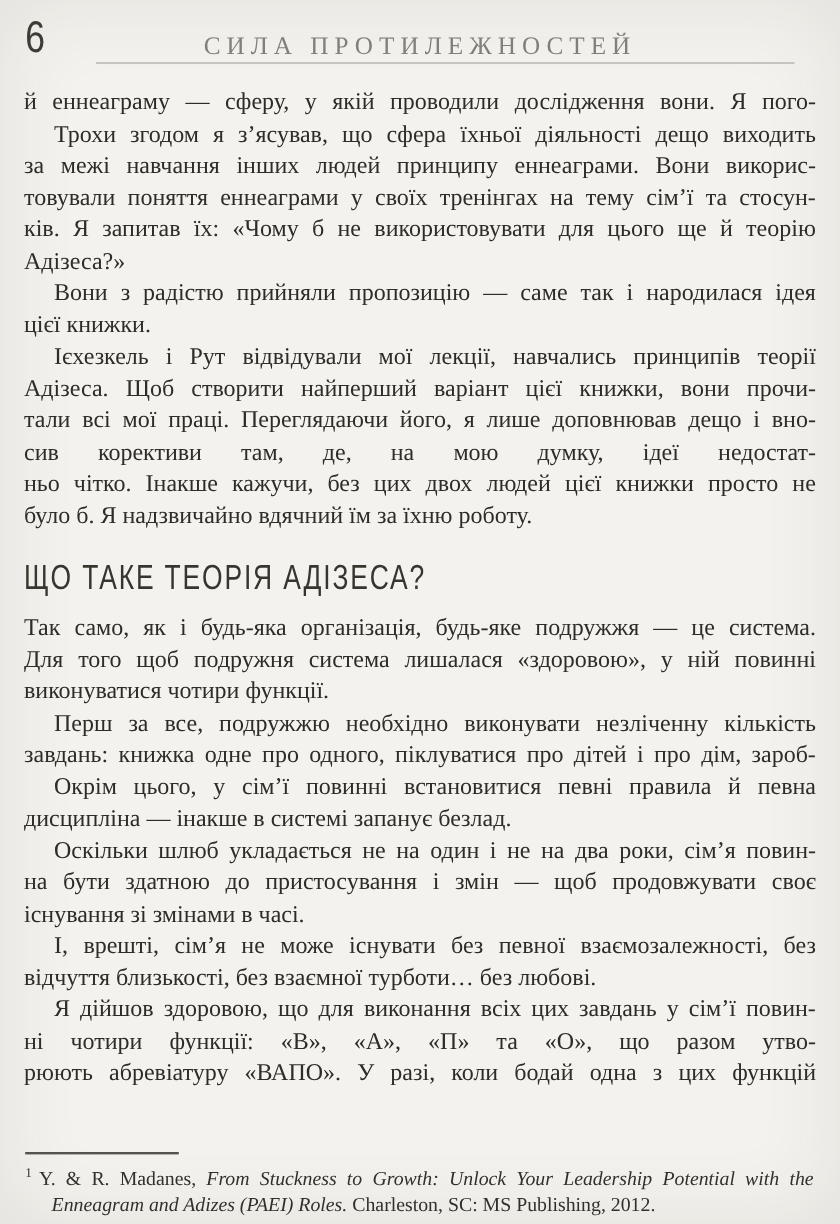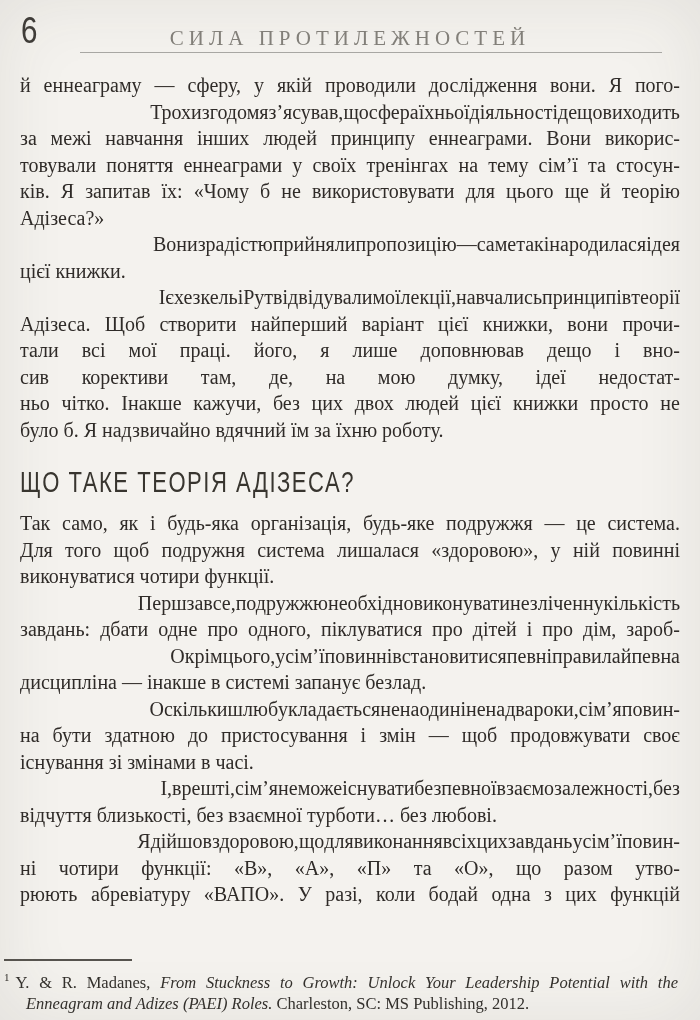--- a/index.html
+++ b/index.html
@@ -36,33 +36,33 @@
     position: absolute; left: 20px; right: 20px; top: 72px;
     font-size: 20px;
   }
   .para { margin: 0; }
   .tline {
     display: flex; justify-content: space-between;
     height: 26.5px; line-height: 26.5px;
     align-items: baseline; white-space: nowrap;
   }
   .tline.plain { display: block; white-space: normal; }
-  .tline.indent { padding-left: 25px; justify-content: flex-end; }
+  .tline.indent { padding-left: 25px; }
   .section-heading {
     font-family: "Liberation Sans", sans-serif;
     font-weight: normal;
     font-size: 29px; line-height: 34px;
     letter-spacing: 2px;
     color: #38352f;
     margin: 22px 0 11px 0;
     transform: scaleX(0.76); transform-origin: left center;
     white-space: nowrap;
   }
   
-  .footnote { position: absolute; left: 4px; right: 22px; bottom: 6px; }
+  .footnote { position: absolute; left: 21px; right: 22px; bottom: 6px; }
   .fn-rule { width: 128px; height: 2px; background: #56534e; margin-bottom: 6px; }
   .fn-text {
     margin: 0;
     font-size: 16.5px; line-height: 21.5px;
     text-align: justify;
     padding-left: 22px; text-indent: -22px;
     color: #33302c;
   }
   .fn-text sup { font-size: 11px; margin-right: 6px; }
   .fn-text em { font-style: italic; }
@@ -185,20 +185,21 @@
           <span>цієї</span>
           <span>книжки,</span>
           <span>вони</span>
           <span>прочи-</span>
         </div>
         <div class="tline">
           <span>тали</span>
           <span>всі</span>
           <span>мої</span>
           <span>праці.</span>
+          <span>Переглядаючи</span>
           <span>його,</span>
           <span>я</span>
           <span>лише</span>
           <span>доповнював</span>
           <span>дещо</span>
           <span>і</span>
           <span>вно-</span>
         </div>
         <div class="tline">
           <span>сив</span>
@@ -262,21 +263,21 @@
           <span>за</span>
           <span>все,</span>
           <span>подружжю</span>
           <span>необхідно</span>
           <span>виконувати</span>
           <span>незліченну</span>
           <span>кількість</span>
         </div>
         <div class="tline">
           <span>завдань:</span>
-          <span>дбати</span>
+          <span>книжка</span>
           <span>одне</span>
           <span>про</span>
           <span>одного,</span>
           <span>піклуватися</span>
           <span>про</span>
           <span>дітей</span>
           <span>і</span>
           <span>про</span>
           <span>дім,</span>
           <span>зароб-</span>

